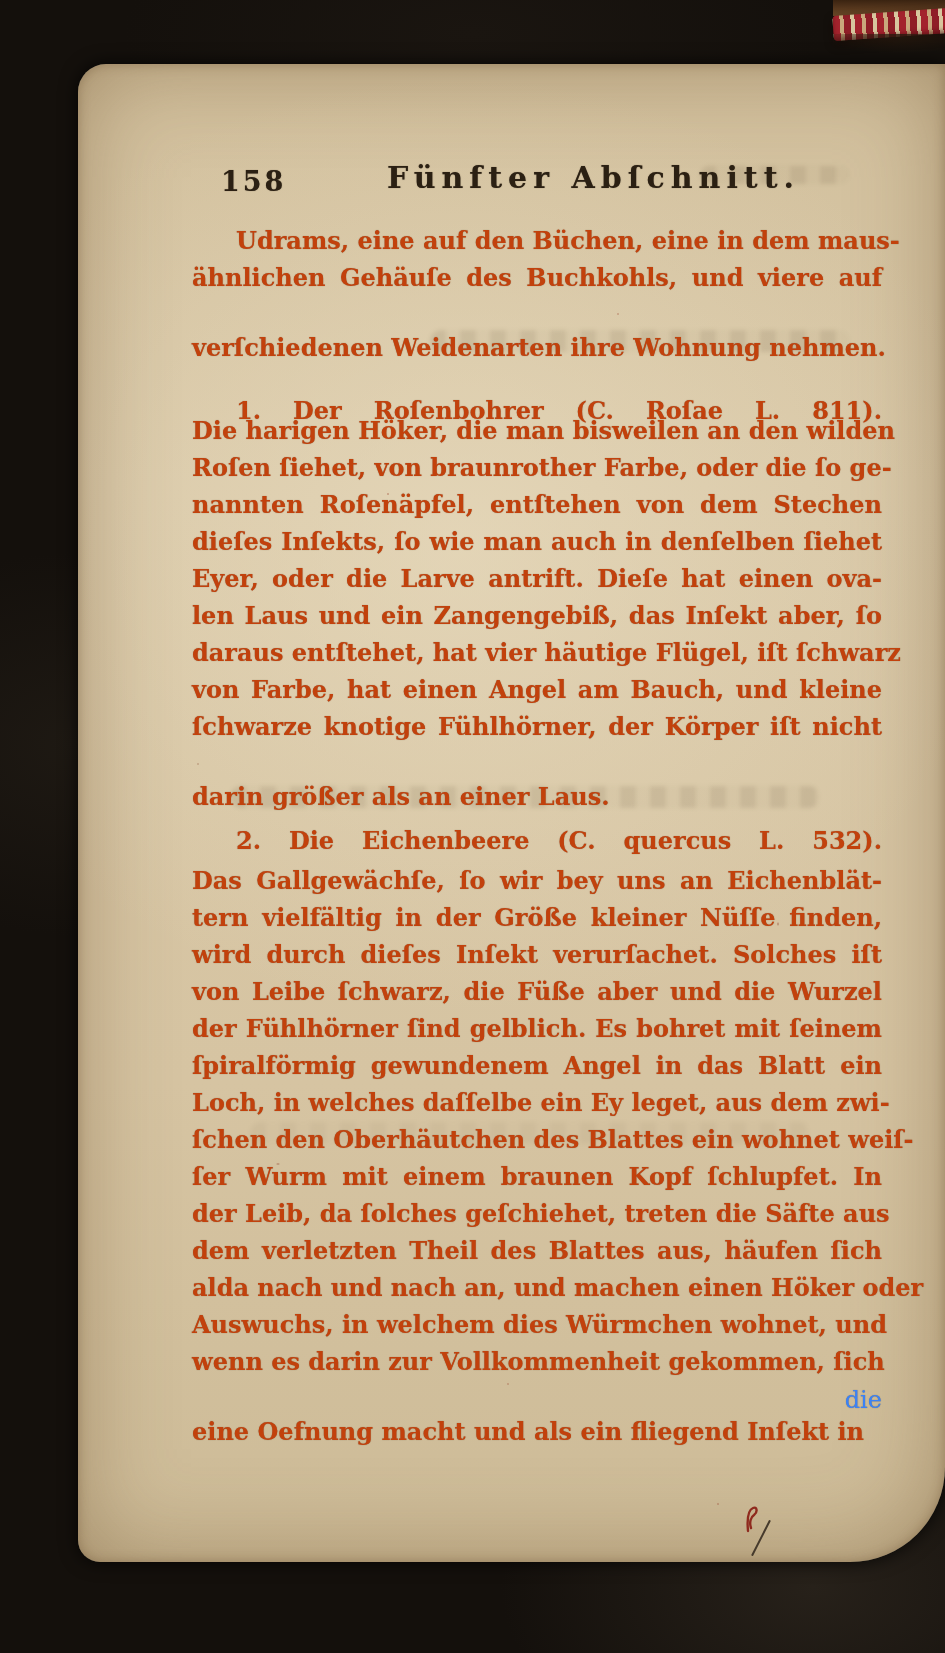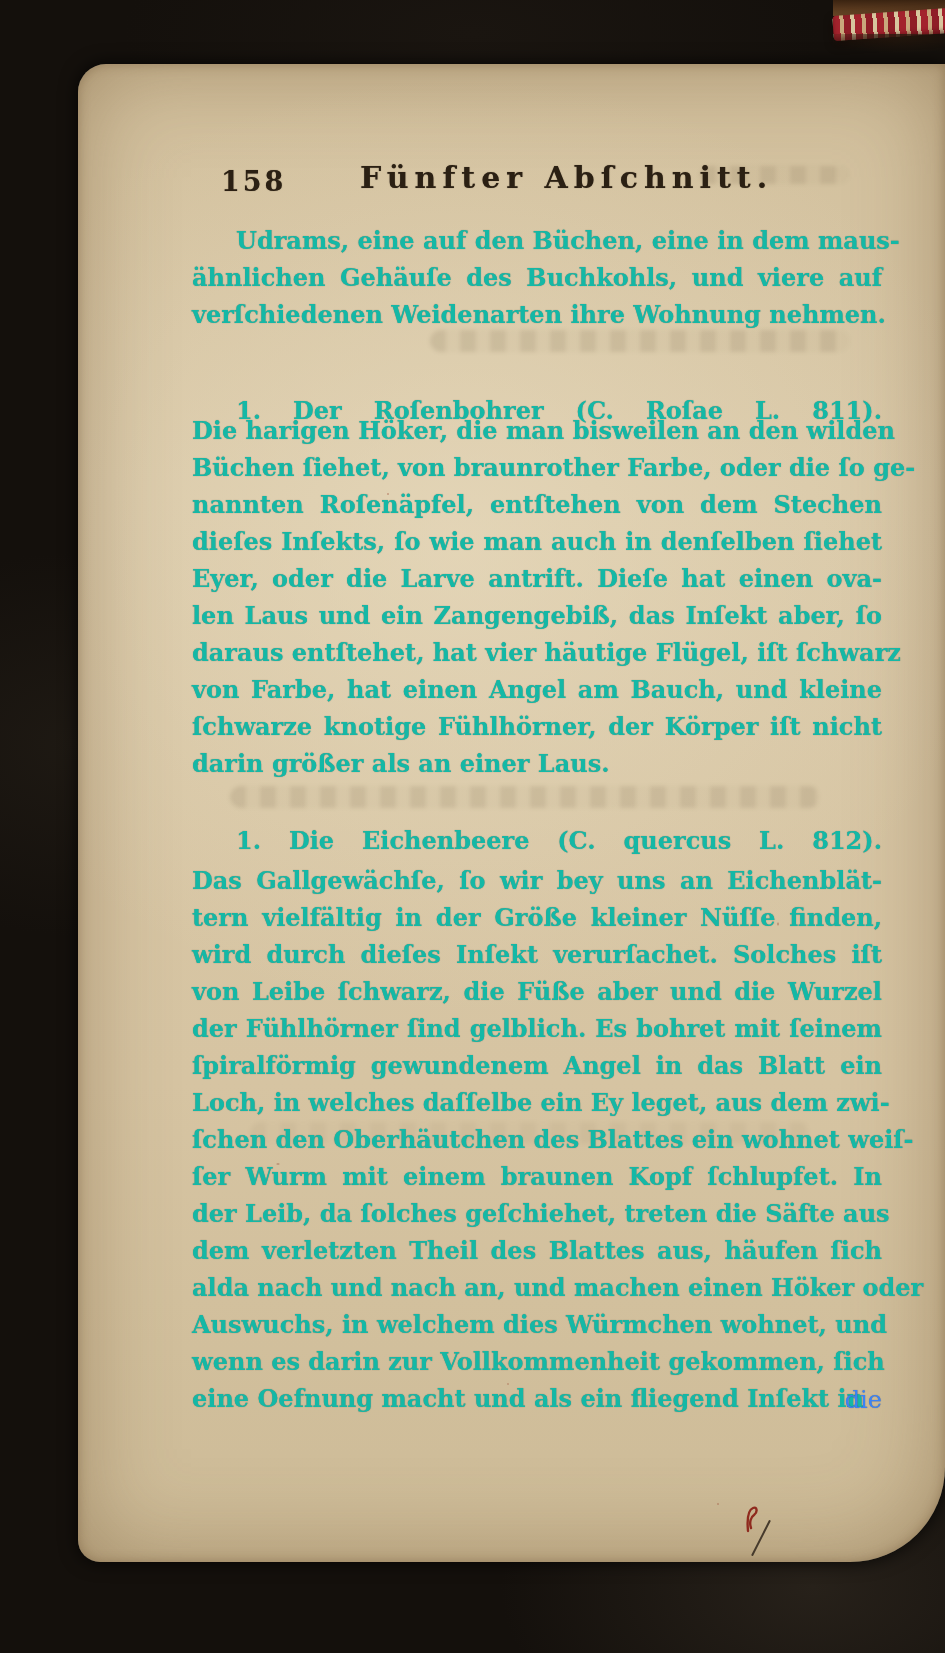--- a/index.html
+++ b/index.html
@@ -50,34 +50,34 @@
   }
   .band-shadow{
     position:absolute;top:34px;right:0;width:112px;height:30px;
     background:radial-gradient(110px 26px at 60% 0%, rgba(40,26,14,.85), rgba(40,26,14,0) 75%);
   }
 
   
   .txt{
     position:absolute;left:192px;width:690px;height:38px;
     font-family:"DejaVu Serif", serif;font-weight:700;
-    font-size:24px;line-height:37px;color:#14b8a6;
+    font-size:24px;line-height:37px;color:#c2410c;
     text-align:justify;text-align-last:justify;
     text-shadow:0 0 1px rgba(43,32,19,.45);
     white-space:nowrap;overflow:visible;
   }
-  .flush{text-align:left;text-align-last:left;}
+  .flush{text-align:left;text-align-last:left;margin-top:33px;}
   .indent{padding-left:44px;width:646px;}
   .folio{
     position:absolute;left:221px;top:166px;
     font-weight:700;font-size:27px;letter-spacing:3px;color:#2b2013;
     text-shadow:0 0 1px rgba(43,32,19,.5);
   }
   .running-title{
-    position:absolute;left:360px;top:160px;width:440px;text-align:left;
+    position:absolute;left:360px;top:160px;width:440px;text-align:right;
     font-weight:700;font-size:30px;letter-spacing:6px;color:#2b2013;
     text-shadow:0 0 1px rgba(43,32,19,.5);
   }
   .catchword{
     position:absolute;left:760px;top:1386px;width:122px;
     text-align:right;text-align-last:right;
     font-weight:400;font-size:24px;color:#3b82f6;
     text-shadow:0 0 1px rgba(43,32,19,.45);
   }
 
@@ -118,31 +118,31 @@
 
 <div class="folio">158</div>
 <div class="running-title">Fünfter Abſchnitt.</div>
 
 <div class="txt indent" style="top:222px">Udrams, eine auf den Büchen, eine in dem maus-</div>
 <div class="txt" style="top:259px">ähnlichen Gehäuſe des Buchkohls, und viere auf</div>
 <div class="txt flush" style="top:296px">verſchiedenen Weidenarten ihre Wohnung nehmen.</div>
 
 <div class="txt indent" style="top:392px">1. Der Roſenbohrer (C. Roſae L. 811).</div>
 <div class="txt" style="top:412px">Die harigen Höker, die man bisweilen an den wilden</div>
-<div class="txt" style="top:449px">Büchen ſiehet, von braunrother Farbe, oder die ſo ge-</div>
+<div class="txt" style="top:449px">Roſen ſiehet, von braunrother Farbe, oder die ſo ge-</div>
 <div class="txt" style="top:486px">nannten Roſenäpfel, entſtehen von dem Stechen</div>
 <div class="txt" style="top:523px">dieſes Inſekts, ſo wie man auch in denſelben ſiehet</div>
 <div class="txt" style="top:560px">Eyer, oder die Larve antrift.  Dieſe hat einen ova-</div>
 <div class="txt" style="top:597px">len Laus und ein Zangengebiß, das Inſekt aber, ſo</div>
 <div class="txt" style="top:634px">daraus entſtehet, hat vier häutige Flügel, iſt ſchwarz</div>
 <div class="txt" style="top:671px">von Farbe, hat einen Angel am Bauch, und kleine</div>
 <div class="txt" style="top:708px">ſchwarze knotige Fühlhörner, der Körper iſt nicht</div>
 <div class="txt flush" style="top:745px">darin größer als an einer Laus.</div>
 
-<div class="txt indent" style="top:822px">1. Die Eichenbeere (C. quercus L. 812).</div>
+<div class="txt indent" style="top:822px">2. Die Eichenbeere (C. quercus L. 532).</div>
 <div class="txt" style="top:862px">Das Gallgewächſe, ſo wir bey uns an Eichenblät-</div>
 <div class="txt" style="top:899px">tern vielfältig in der Größe kleiner Nüſſe finden,</div>
 <div class="txt" style="top:936px">wird durch dieſes Inſekt verurſachet.  Solches iſt</div>
 <div class="txt" style="top:973px">von Leibe ſchwarz, die Füße aber und die Wurzel</div>
 <div class="txt" style="top:1010px">der Fühlhörner ſind gelblich.  Es bohret mit ſeinem</div>
 <div class="txt" style="top:1047px">ſpiralförmig gewundenem Angel in das Blatt ein</div>
 <div class="txt" style="top:1084px">Loch, in welches daſſelbe ein Ey leget, aus dem zwi-</div>
 <div class="txt" style="top:1121px">ſchen den Oberhäutchen des Blattes ein wohnet weiſ-</div>
 <div class="txt" style="top:1158px">ſer Wurm mit einem braunen Kopf ſchlupfet.  In</div>
 <div class="txt" style="top:1195px">der Leib, da ſolches geſchiehet, treten die Säfte aus</div>

